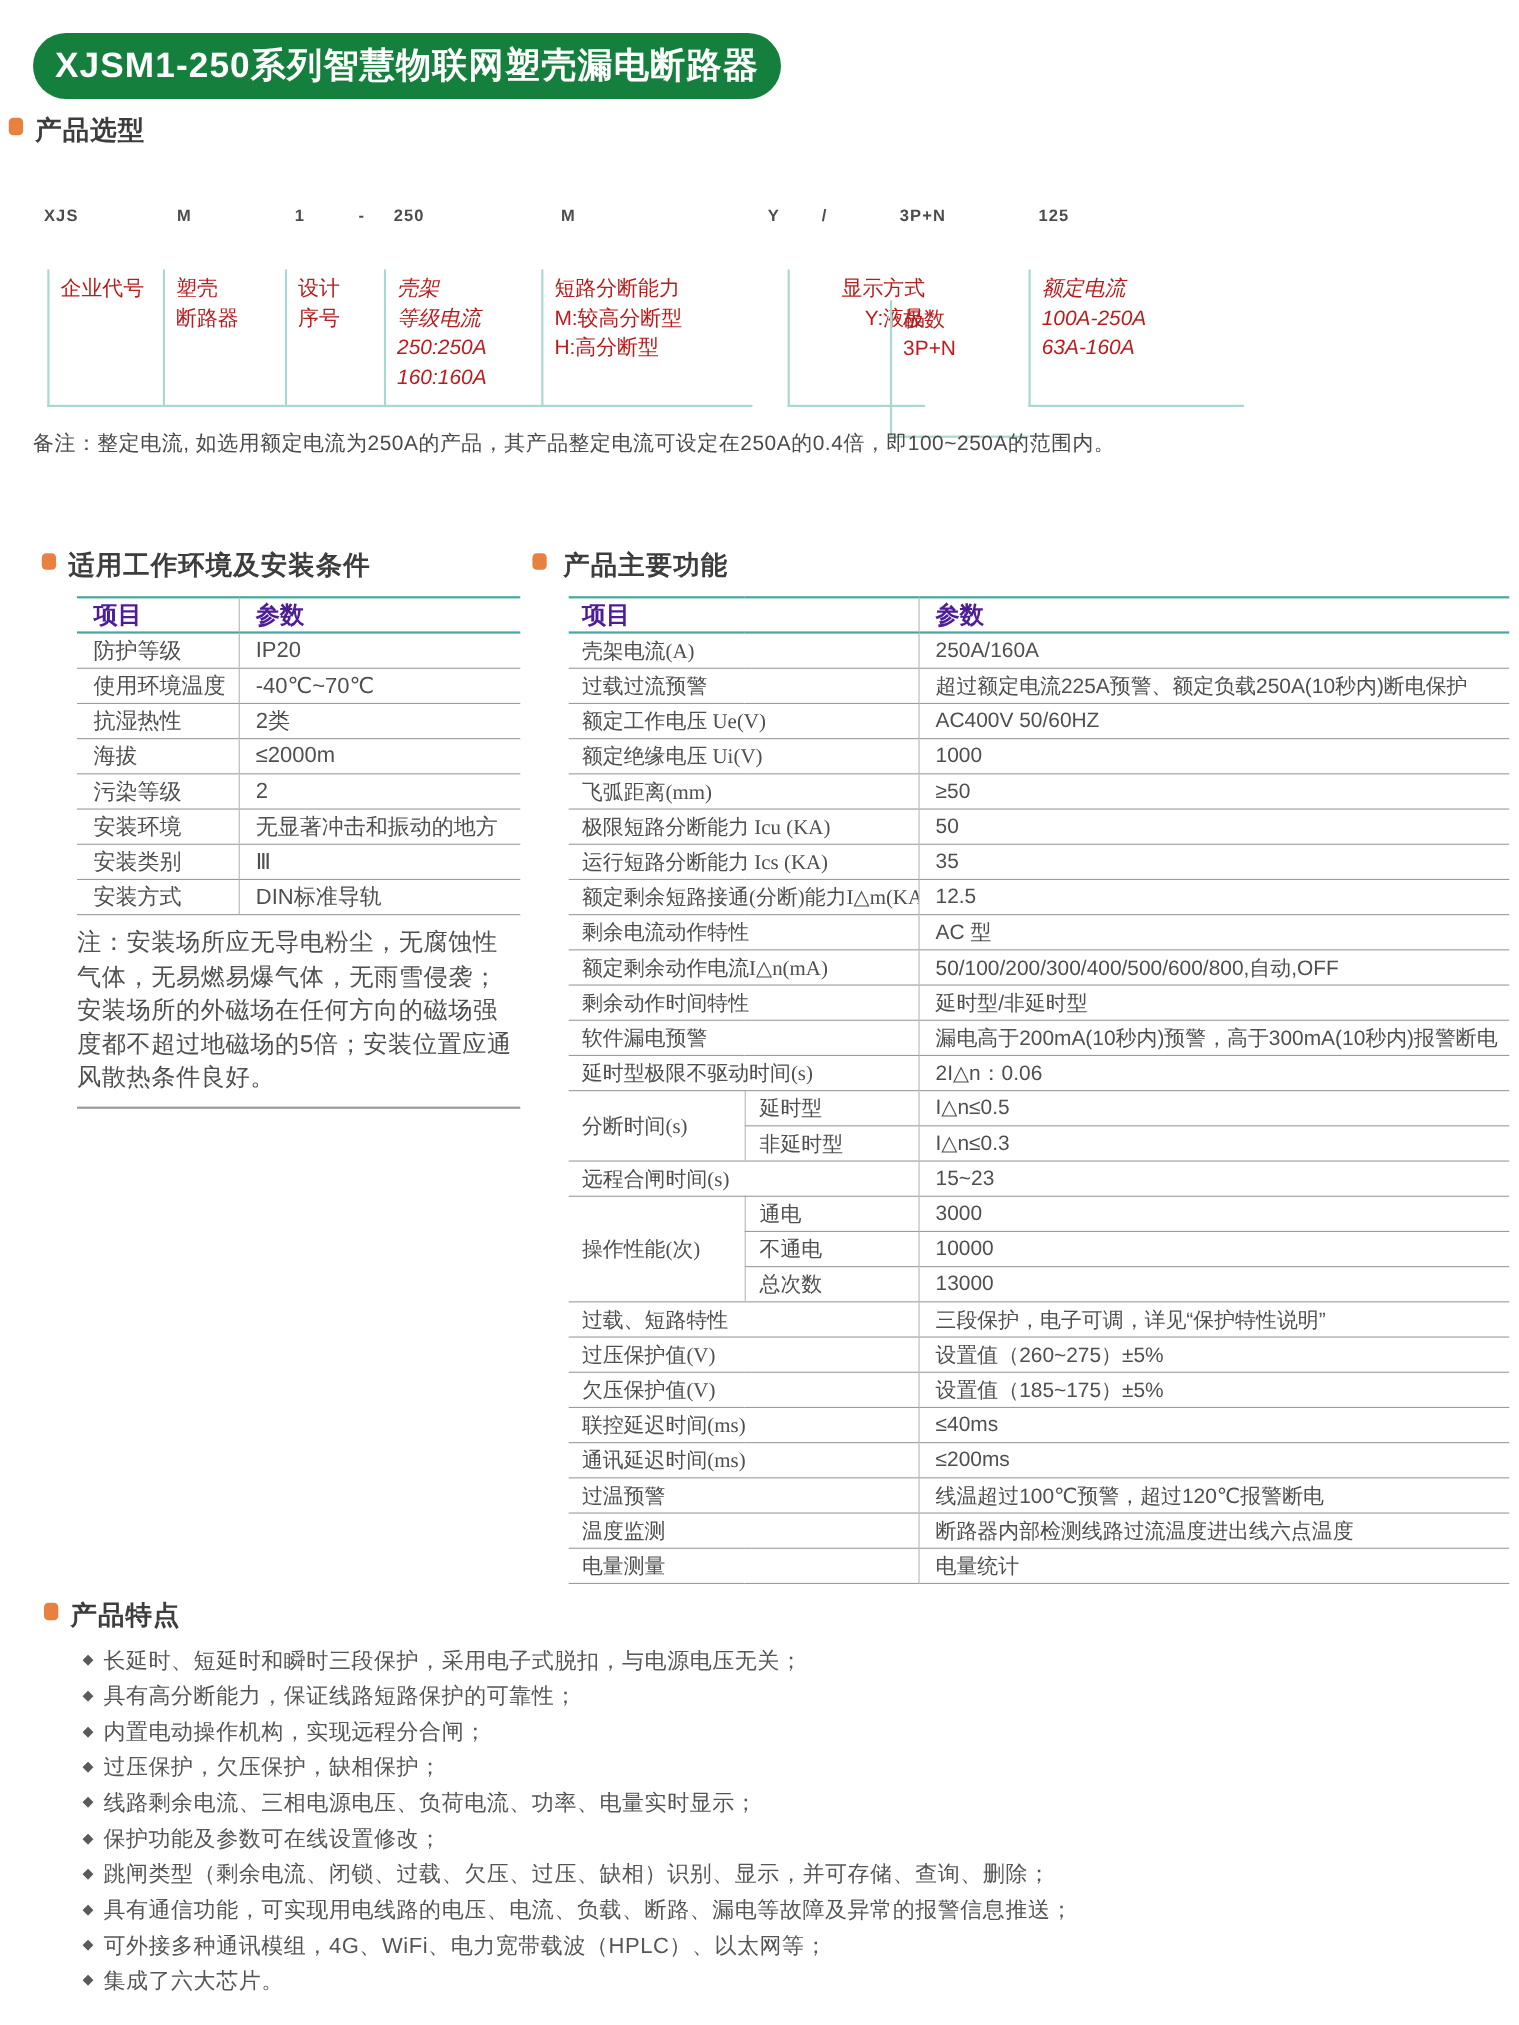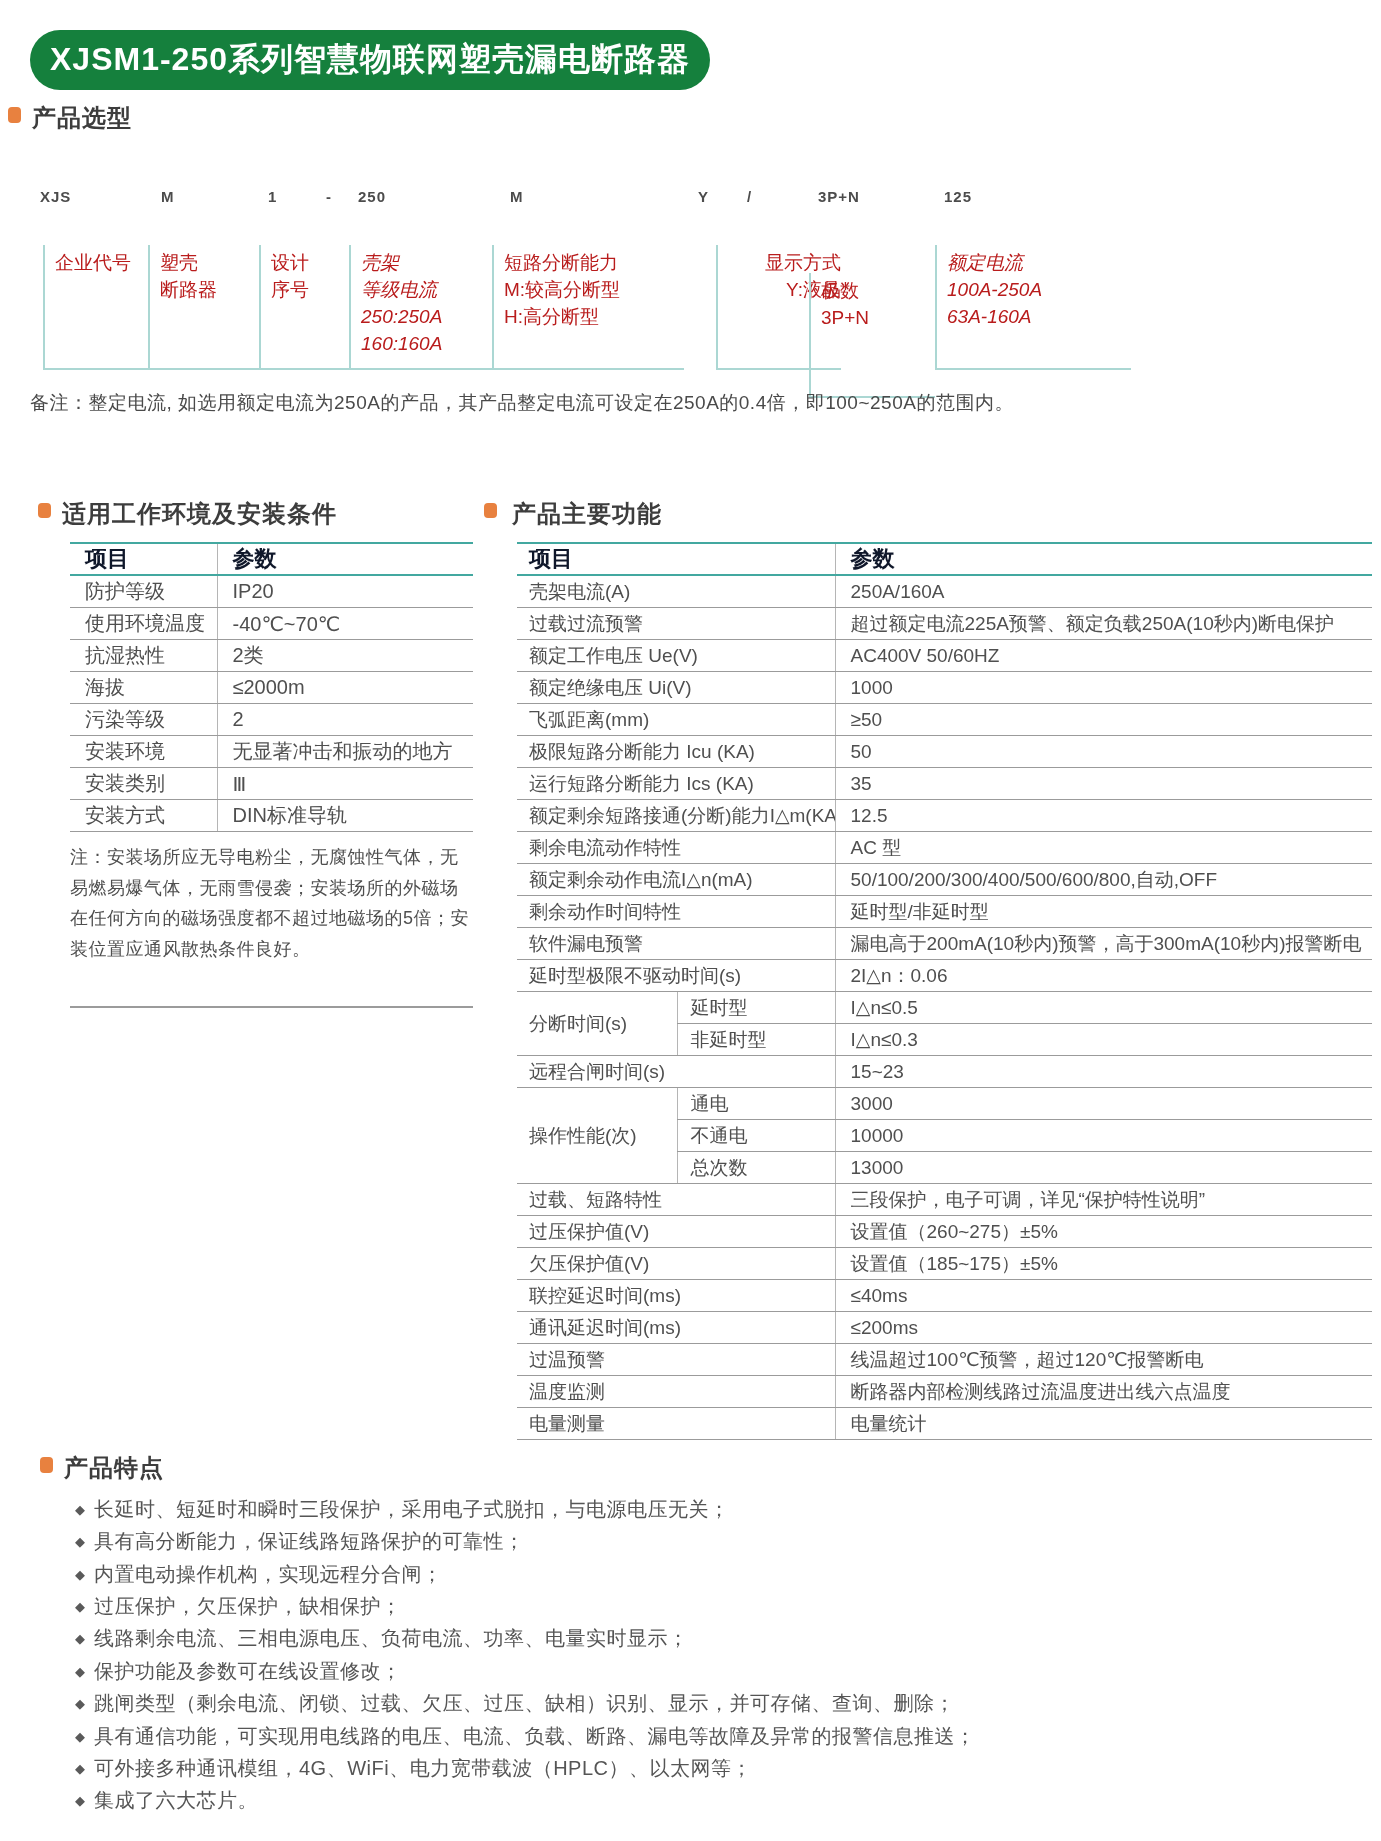--- a/index.html
+++ b/index.html
@@ -13,38 +13,38 @@
   
   .sec-bullet{width:13px;height:16px;border-radius:4px;background:#e8813f;}
   .sec-title{font-size:24px;font-weight:bold;color:#3d3d3d;letter-spacing:1px;}
   
   .code{position:absolute;top:0;font-size:15px;font-weight:bold;color:#4c4c4c;letter-spacing:1px;}
   .mcell{position:absolute;top:57px;height:125px;border-left:2px solid #abd7d3;border-bottom:2px solid #abd7d3;
          padding:4px 0 0 10px;box-sizing:border-box;font-size:19px;color:#b91c1c;line-height:27px;}
   .note{font-size:19px;color:#4a4a4a;letter-spacing:0.5px;}
   
   table{border-collapse:collapse;table-layout:fixed;}
-  .spec th{border-top:2px solid #43a8a0;border-bottom:2px solid #43a8a0;color:#0f172a;
+  .spec th{border-top:2px solid #43a8a0;border-bottom:2px solid #43a8a0;color:#4c1d95;
            font-size:22px;font-weight:bold;text-align:left;height:30px;padding:0;}
   .spec td{border-bottom:1px solid #9b9b9b;font-size:19px;color:#4f4f4f;padding:0;
            white-space:nowrap;overflow:hidden;}
   .ltable{left:70px;top:542px;width:403px;}
   .ltable td{height:31px;font-size:20px;}
   .ltable .lbl{padding-left:15px;}
   .ltable .val{padding-left:15px;border-left:1px solid #b5b5b5;}
   .ltable th.h1{padding-left:15px;}
   .ltable th.h2{padding-left:15px;border-left:1px solid #b5b5b5;}
   .rtable{left:517px;top:542px;width:855px;}
   .rtable td{height:31px;}
-  .rtable .lbl{padding-left:12px;}
+  .rtable .lbl{padding-left:12px;font-family:Liberation Serif, serif;}
   .rtable .sub{padding-left:13px;border-left:1px solid #b5b5b5;}
   .rtable .val{padding-left:15px;border-left:1px solid #b5b5b5;}
   .rtable th.h1{padding-left:12px;}
   .rtable th.h2{padding-left:15px;border-left:1px solid #b5b5b5;}
-  .envnote{left:70px;top:842px;width:402px;font-size:18px;line-height:30.5px;color:#4f4f4f;letter-spacing:0.5px;}
+  .envnote{left:70px;top:842px;width:402px;font-size:22px;line-height:30.5px;color:#4f4f4f;letter-spacing:0.5px;}
   .hline{left:70px;top:1006px;width:403px;height:2px;background:#9b9b9b;}
   
   .feat-row{position:absolute;left:75px;height:32px;display:flex;align-items:center;}
   .feat-marker{font-size:13px;color:#5a5a5a;margin-right:9px;}
   .feat-text{font-size:20px;color:#555555;letter-spacing:0.5px;white-space:nowrap;}
 </style>
 </head>
 <body>
 
 <div class="abs pill">

